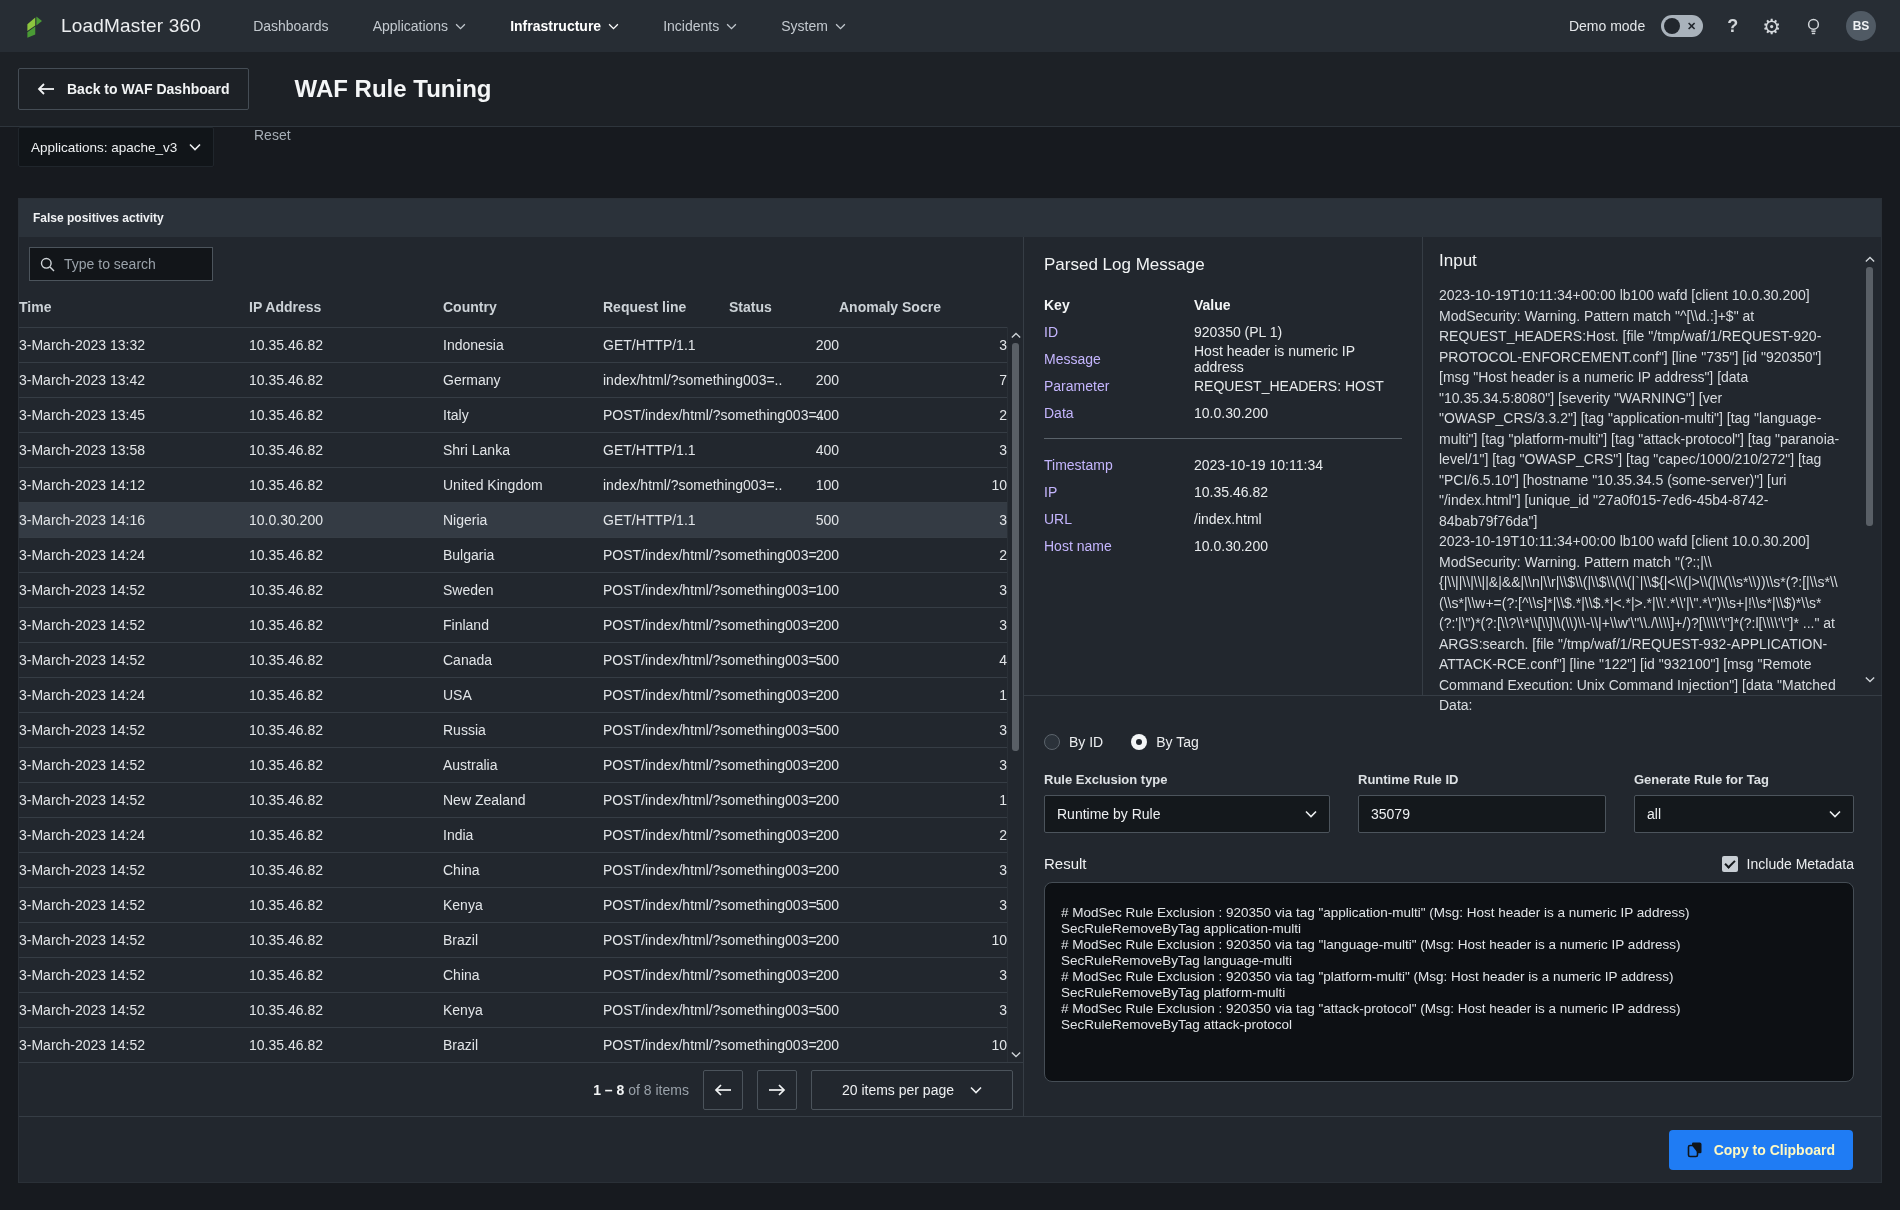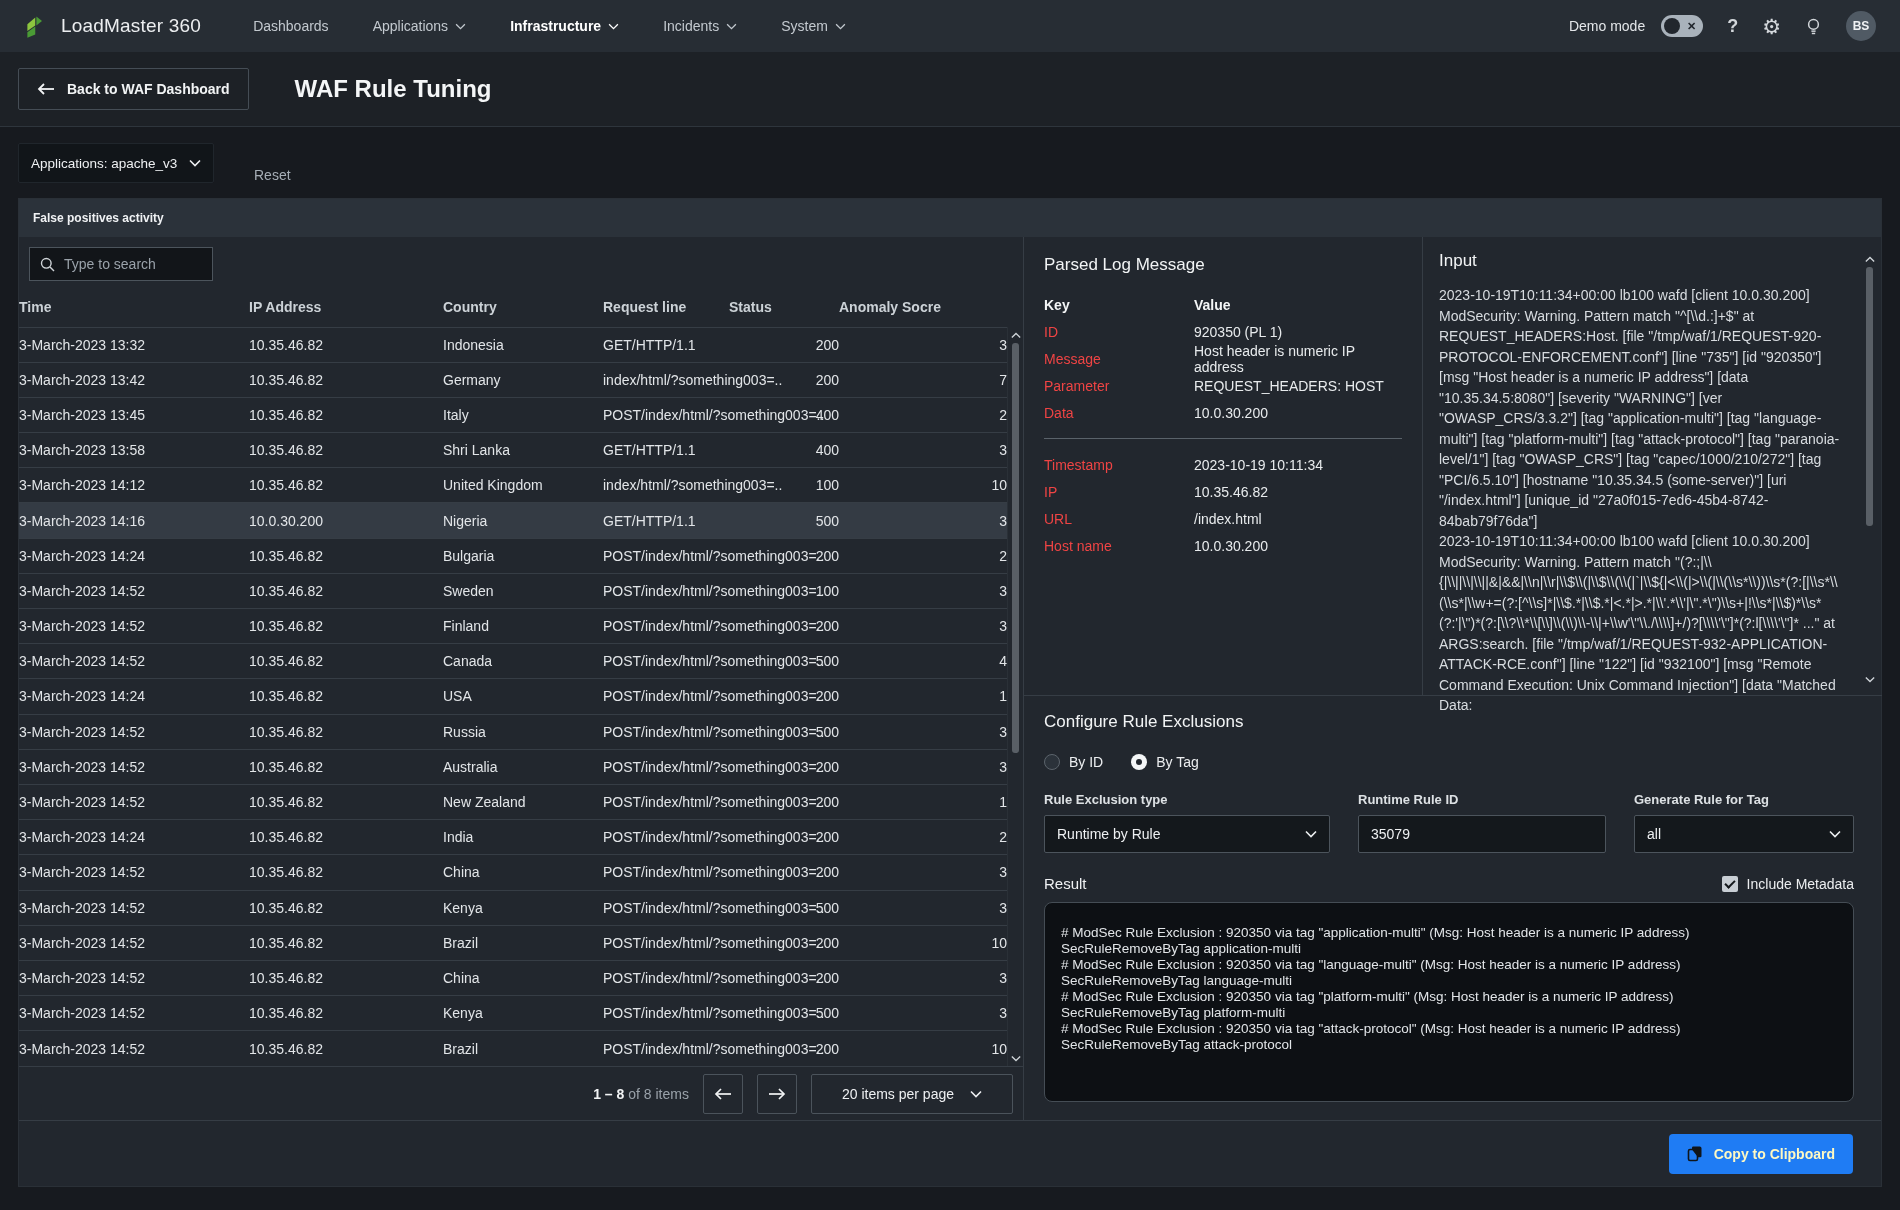--- a/index.html
+++ b/index.html
@@ -25,21 +25,21 @@
   .toggle-x { position:absolute; right:7px; top:50%; transform:translateY(-50%); font-size:11px; font-weight:700; color:#21262d; line-height:1; }
   .icon-btn { color:#d3d7db; font-size:19px; line-height:1; cursor:pointer; display:flex; align-items:center; }
   .avatar { width:30px; height:30px; border-radius:50%; background:#505a64; color:#f0f2f4; font-size:12px; font-weight:700; display:flex; align-items:center; justify-content:center; cursor:pointer; }
 
   
   .header-band { height:75px; background:#1d2126; border-bottom:1px solid #2e353c; display:flex; align-items:center; padding:16px 18px; }
   .back-btn { display:flex; align-items:center; gap:12px; height:42px; padding:0 18px; border:1px solid #454d55; border-radius:2px; background:transparent; color:#f2f4f5; font-size:14px; font-weight:700; cursor:pointer; font-family:inherit; }
   .page-title { font-size:24px; font-weight:600; color:#f4f6f7; margin-left:46px; }
 
   
-  .filter-row { height:56px; display:flex; align-items:flex-end; padding:0 18px; gap:40px; }
+  .filter-row { height:56px; display:flex; align-items:flex-start; padding:0 18px; gap:40px; }
   .app-select { width:196px; height:40px; background:#111519; border:1px solid #20262c; border-radius:2px; display:flex; align-items:center; justify-content:space-between; padding:0 12px; font-size:13.5px; color:#eef0f2; cursor:pointer; }
   .reset-link { font-size:14px; color:#a6aeb6; cursor:pointer; }
 
   
   .card { margin:15px 18px 0 18px; background:#22272e; border:1px solid #2a3037; display:flex; flex-direction:column; }
   .card-header { height:38px; background:#2b323a; display:flex; align-items:center; padding:0 14px; font-size:12px; font-weight:700; color:#f0f2f4; }
   .card-body { display:flex; align-items:stretch; }
 
   
   .left-col { width:1004px; flex:none; display:flex; flex-direction:column; }
@@ -69,21 +69,21 @@
   .pag-btn { width:40px; height:40px; border:1px solid #4b535b; border-radius:2px; background:transparent; display:flex; align-items:center; justify-content:center; cursor:pointer; }
   .pagesize-select { height:40px; min-width:182px; border:1px solid #4b535b; border-radius:2px; display:flex; align-items:center; justify-content:space-between; gap:16px; padding:0 30px; font-size:14px; color:#eef0f2; cursor:pointer; }
 
   
   .right-col { flex:1; border-left:1px solid #363d45; display:flex; flex-direction:column; }
   .panels-row { height:458px; display:flex; }
   .parsed-panel { width:398px; flex:none; padding:18px 20px; }
   .panel-title { font-size:17px; font-weight:400; color:#f2f4f5; }
   .kv { margin-top:16px; }
   .kv-row { display:flex; height:27px; align-items:center; font-size:14px; }
-  .kv-row .k { width:150px; flex:none; color:#ef4444; }
+  .kv-row .k { width:150px; flex:none; color:#c4b5fd; }
   .kv-row .v { color:#e8ebed; }
   .kv-row.head .k, .kv-row.head .v { font-weight:700; color:#f4f6f7; }
   .kv-div { border-top:1px solid #5a626a; margin:12px 0; }
 
   .input-panel { flex:1; border-left:1px solid #363d45; padding:14px 4px 8px 16px; display:flex; }
   .input-inner { flex:1; padding-right:10px; }
   .input-text { margin-top:14px; font-size:14px; line-height:20.5px; color:#d8dce0; white-space:pre-wrap; word-break:break-word; }
 
   
   .exclusions { border-top:1px solid #363d45; padding:16px 28px 18px 20px; flex:1; display:flex; flex-direction:column; }
@@ -530,21 +530,20 @@
               <span class="sb-arrow">
                 <svg width="10" height="7" viewBox="0 0 12 8" fill="none" stroke="#cfd4d8" stroke-width="1.6">
                     <polyline points="1,1.5 6,6.5 11,1.5"></polyline>
                   </svg>
               </span>
             </div>
           </div>
         </div>
 
         <div class="exclusions">
-          <div class="excl-title">Configure Rule Exclusions</div>
 
           <div class="radios">
             <label class="radio-item">
               <span class="radio off"></span>
               <span>By ID</span>
             </label>
             <label class="radio-item">
               <span class="radio on"></span>
               <span>By Tag</span>
             </label>

